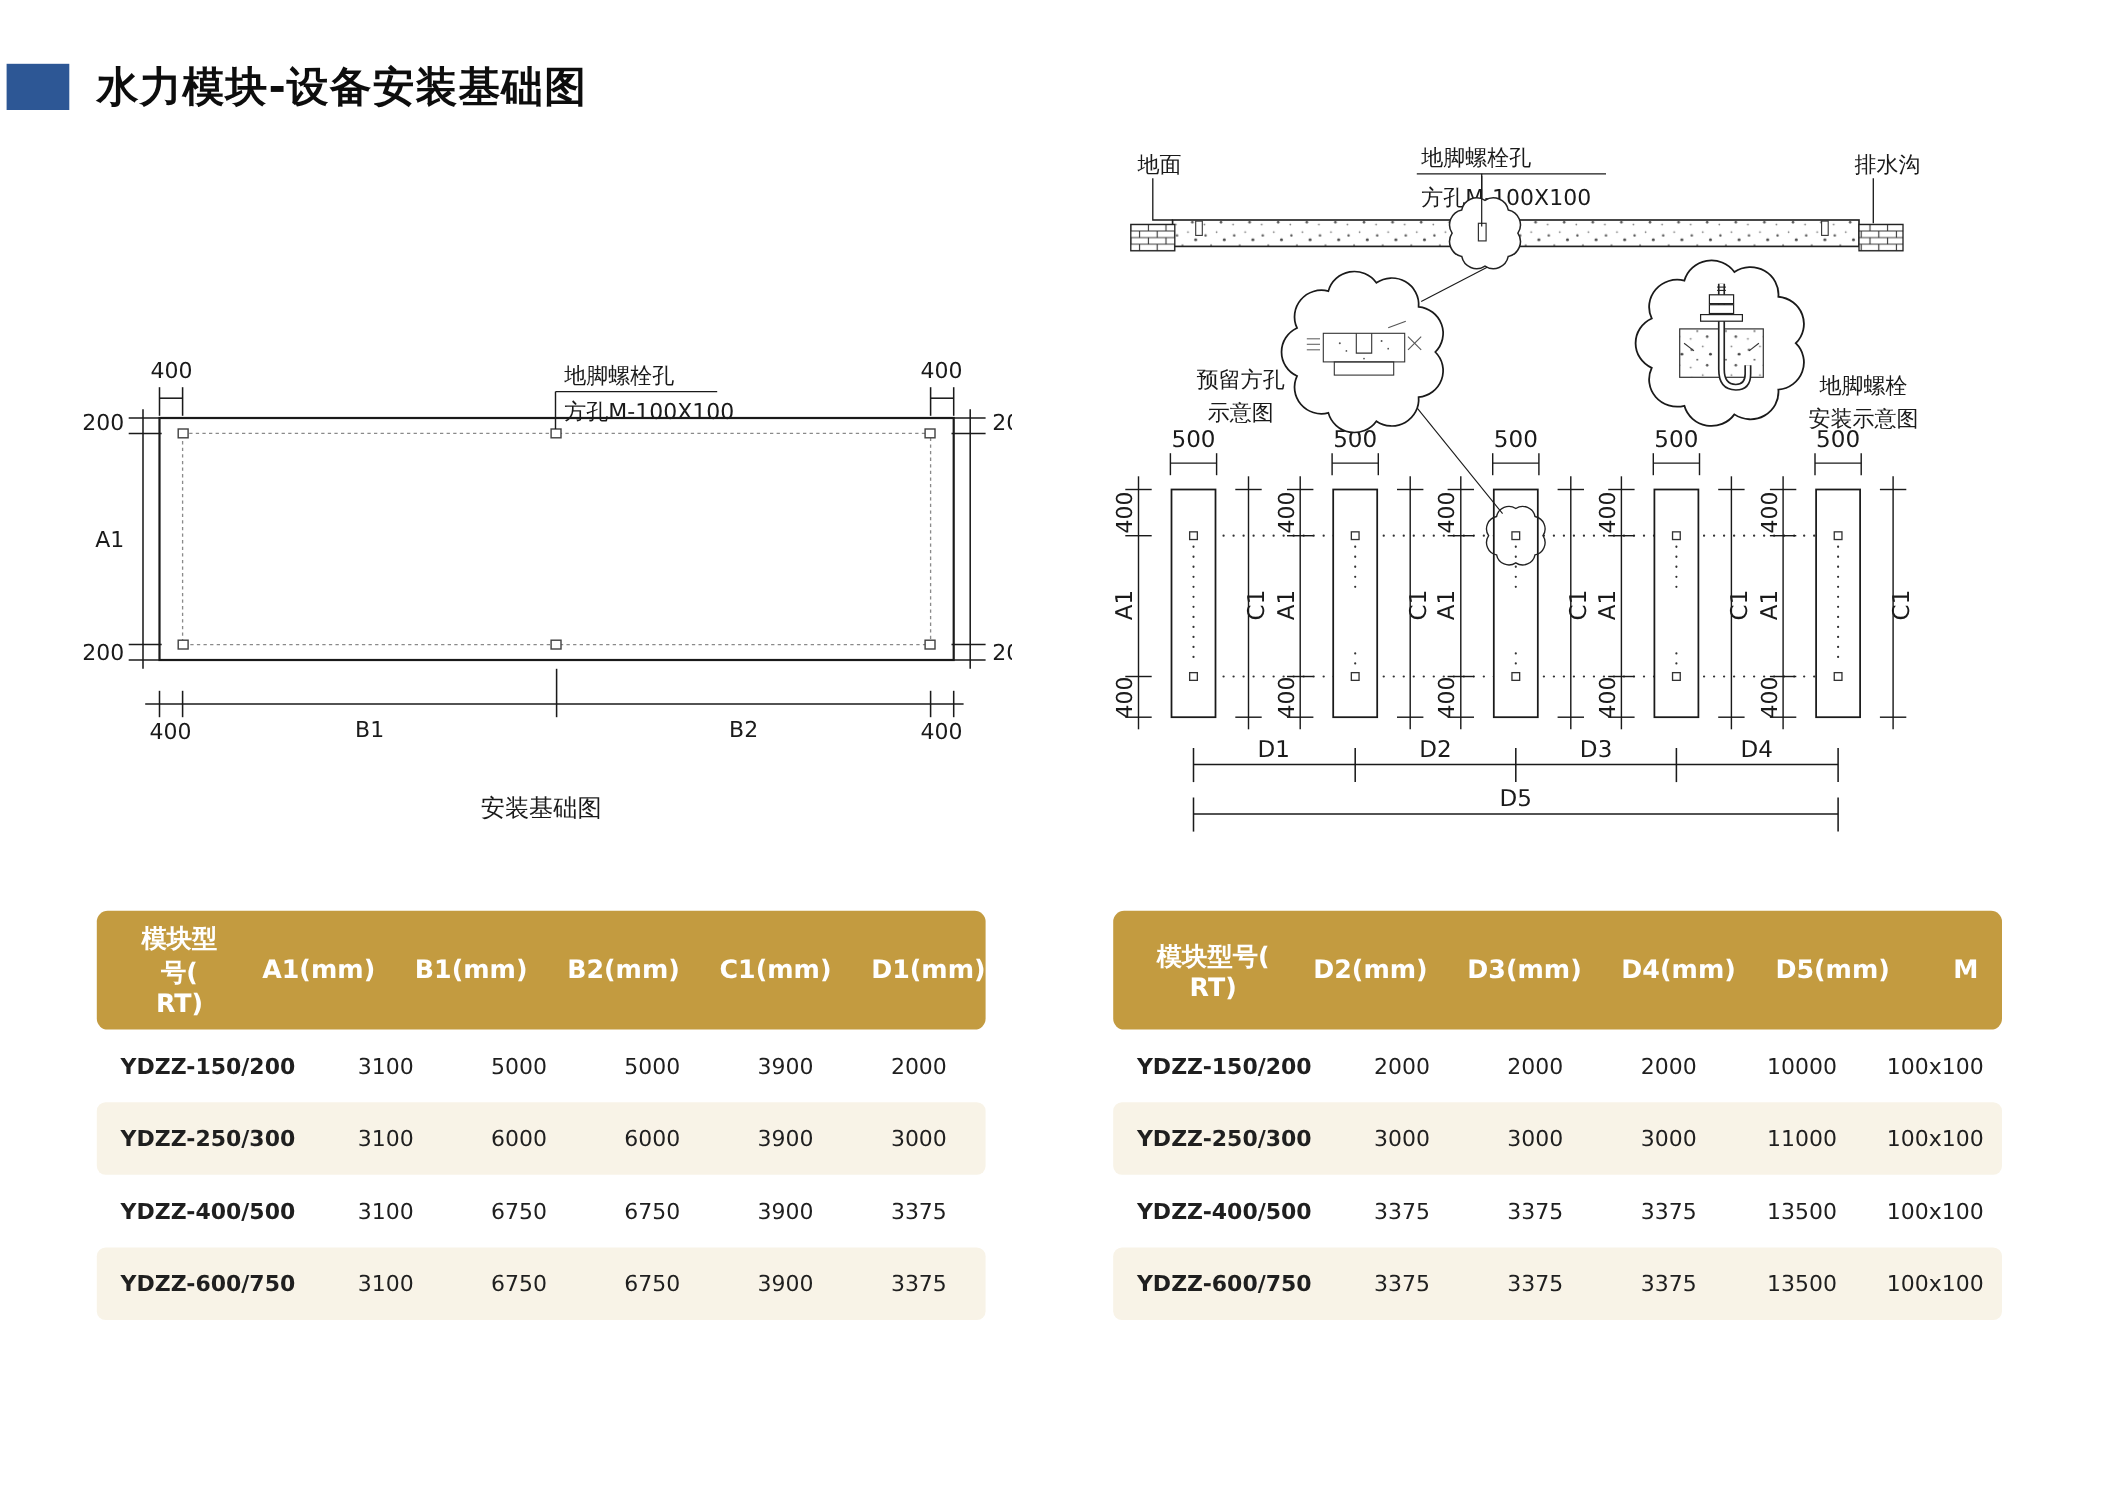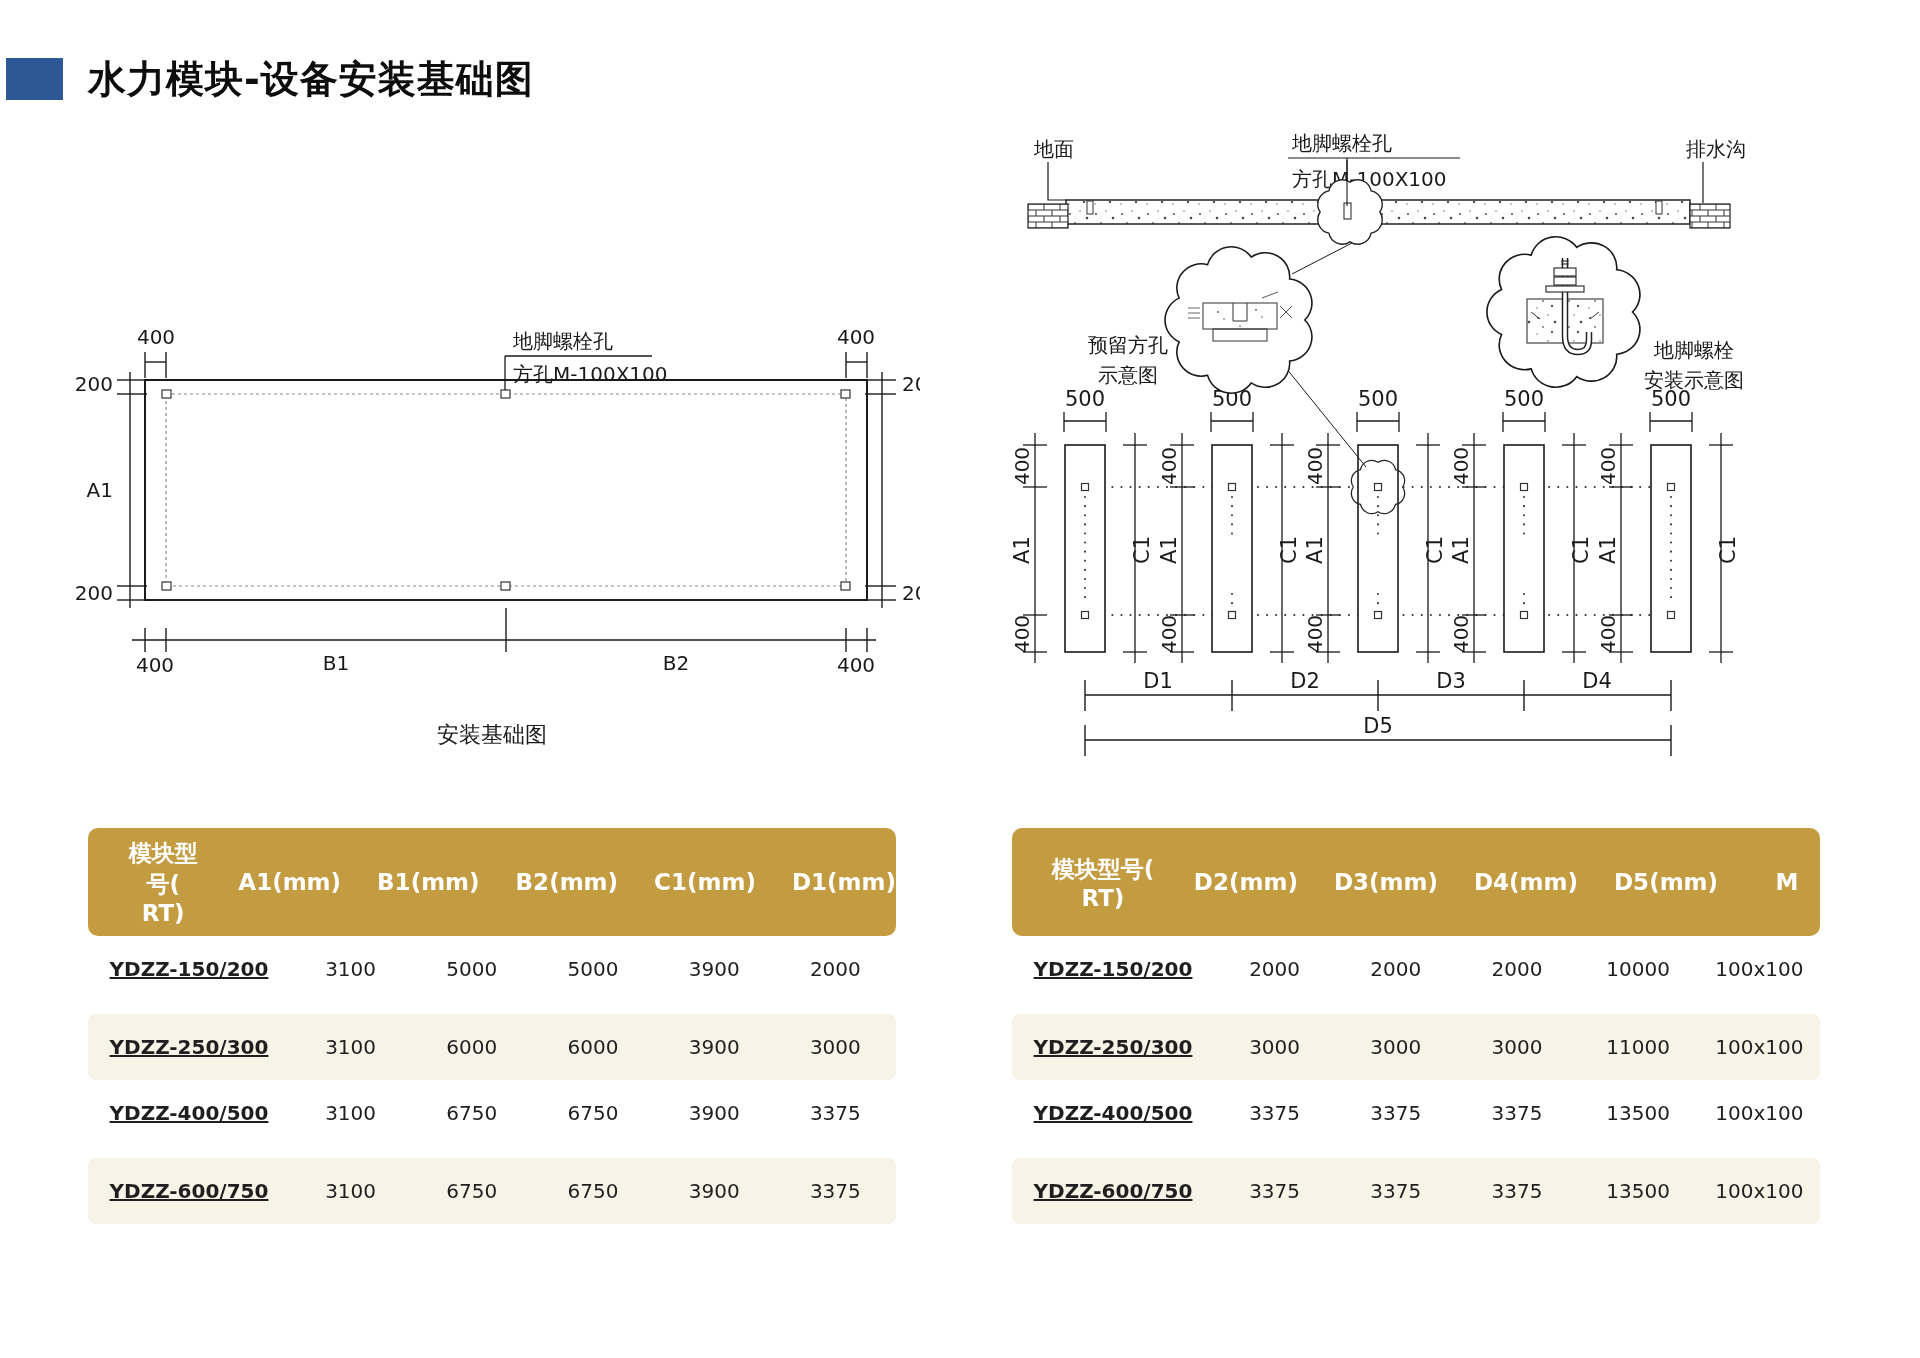--- a/index.html
+++ b/index.html
@@ -9,24 +9,24 @@
   .page-title{position:absolute;left:88px;top:54px;font-size:38px;font-weight:700;color:#0d0d0d;letter-spacing:1px;}
   svg text{font-family:"DejaVu Sans","Liberation Sans",sans-serif;fill:#1a1a1a;}
   svg .dim{font-size:20px;}
   svg .dimS{font-size:21px;}
   svg .lbl{font-size:20px;}
   svg .cap{font-size:22px;}
   .spec-table{position:absolute;top:828px;width:808px;}
   .spec-table .thead{height:108px;background:#C39B40;border-radius:10px;display:flex;align-items:center;}
   .spec-table .th{color:#ffffff;font-weight:700;font-size:23px;text-align:center;padding-left:36px;}
   .spec-table .tr{height:66px;display:flex;align-items:center;}
-  .spec-table .tr.alt{background:#F8F3E7;border-radius:8px;margin-top:12px;}
+  .spec-table .tr.alt{background:#F8F3E7;border-radius:8px;}
   .spec-table .td{font-size:20px;text-align:center;color:#1f1f1f;}
   .c0{width:25%;} .cx{width:15%;}
-  .model{font-weight:600;text-decoration:underline;}
+  .model{font-weight:600;}
 </style>
 </head>
 <body>
 
 <div id="canvas">
 
   <div class="title-block"></div>
   <div class="page-title">水力模块-设备安装基础图</div>
 
   <svg style="position:absolute;left:70px;top:320px" width="850" height="440" viewBox="70 320 850 440">

